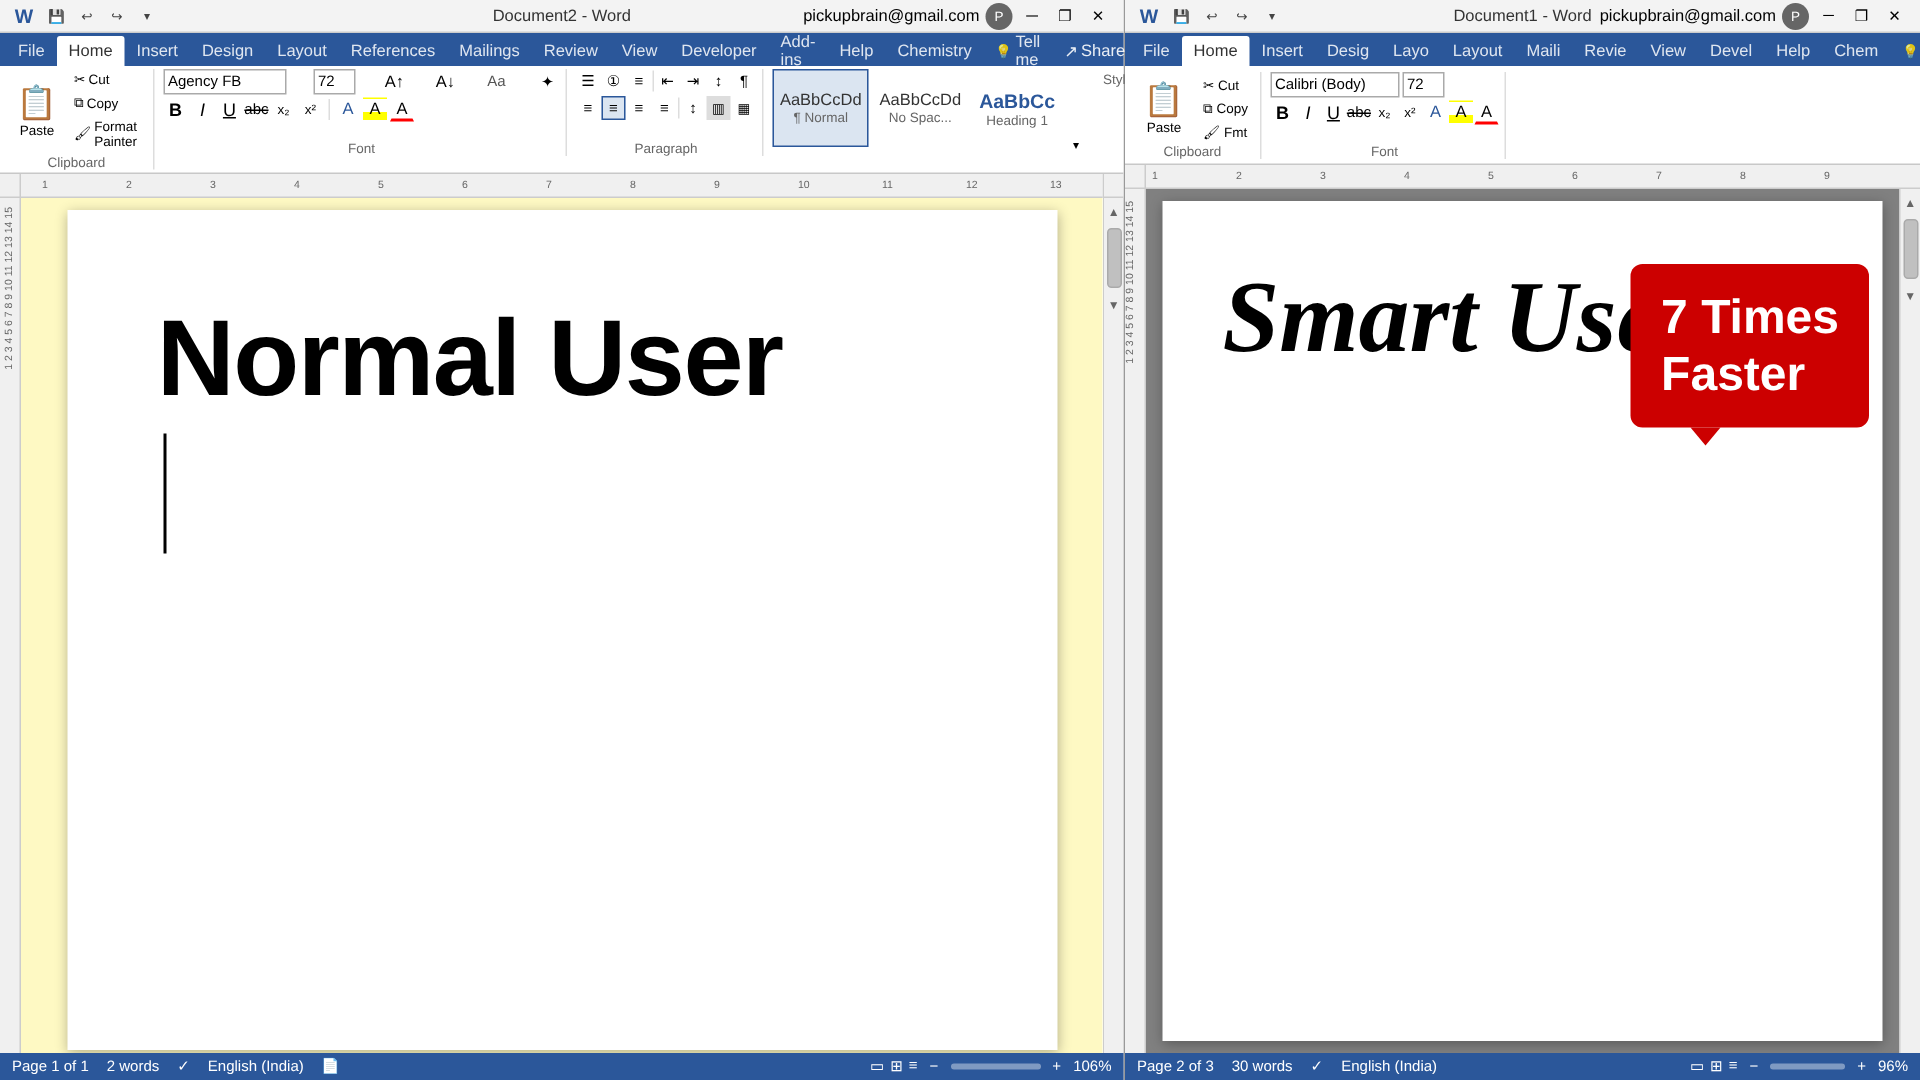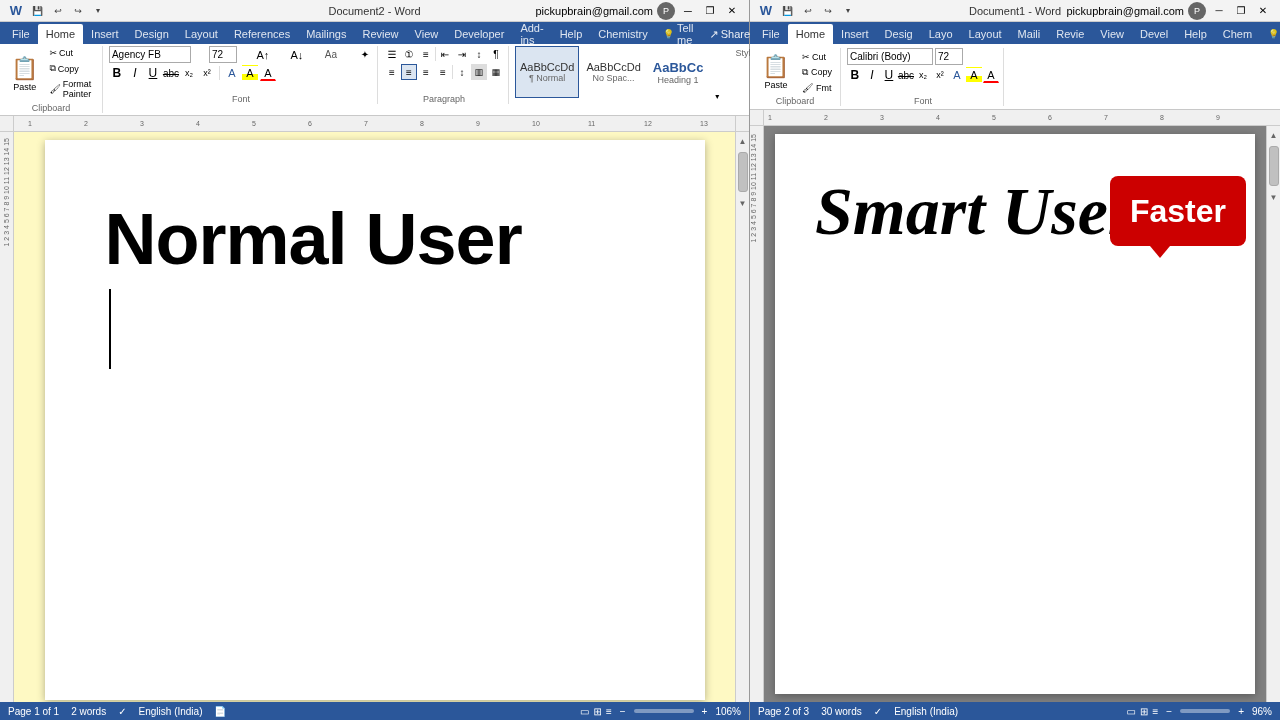--- a/index.html
+++ b/index.html
@@ -377,20 +377,21 @@
 
     <div style="display:flex;flex-direction:row;flex:1;overflow:hidden;position:relative;">
 
       <div style="width:14px;background:#f0f0f0;border-right:1px solid #ccc;">
         <div style="font-size:7px;color:#666;writing-mode:vertical-rl;transform:rotate(180deg);margin-top:4px;padding:4px 0;">1 2 3 4 5 6 7 8 9 10 11 12 13 14 15</div>
       </div>
 
       <div class="doc-area" style="flex:1;background:#808080;display:flex;justify-content:center;padding:8px;overflow:auto;position:relative;">
 
         <div class="speech-bubble">
+          <div>7 Times</div>
           <div>Faster</div>
         </div>
 
         <div class="doc-page" style="background:white;width:480px;min-height:560px;padding:30px 40px;box-shadow:0 2px 8px rgba(0,0,0,0.3);">
           <div style="font-size:68px;font-weight:bold;font-family:Georgia,'Times New Roman',serif;color:#000;line-height:1.1;margin-top:10px;font-style:italic;">Smart User*</div>
         </div>
       </div>
 
       <div class="v-scroll">
         <div class="scroll-btn">▲</div>

